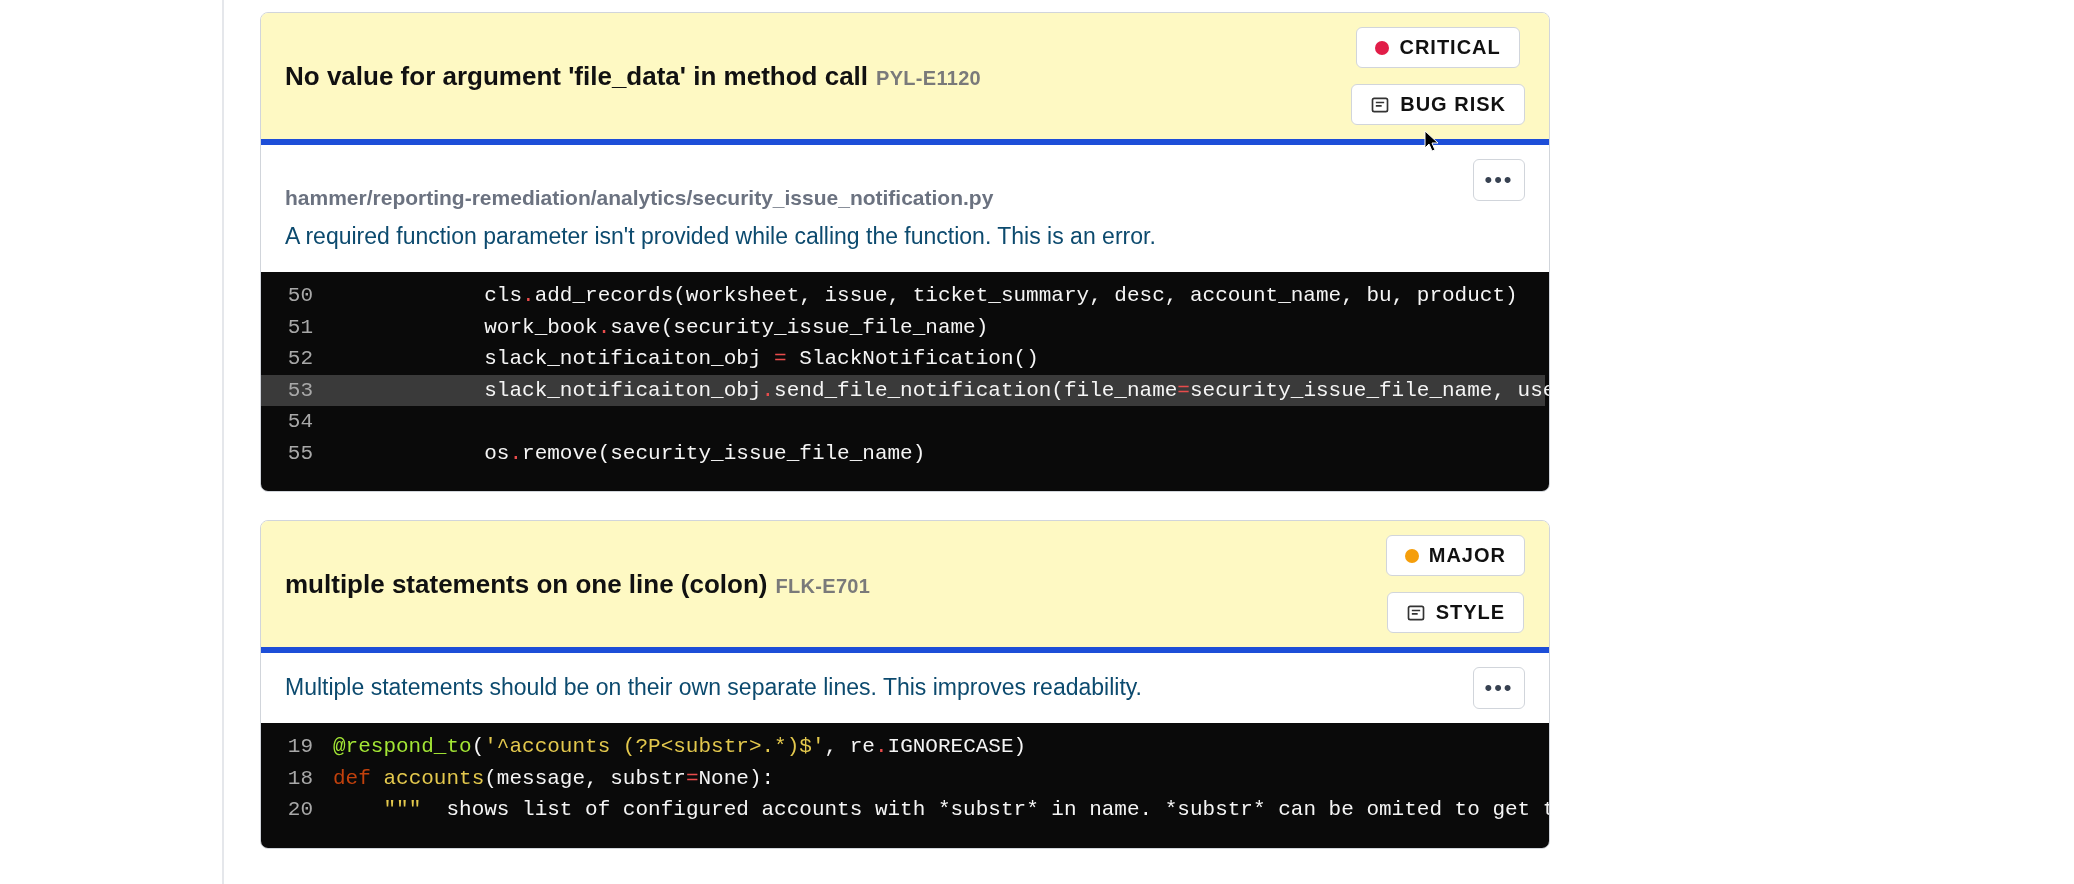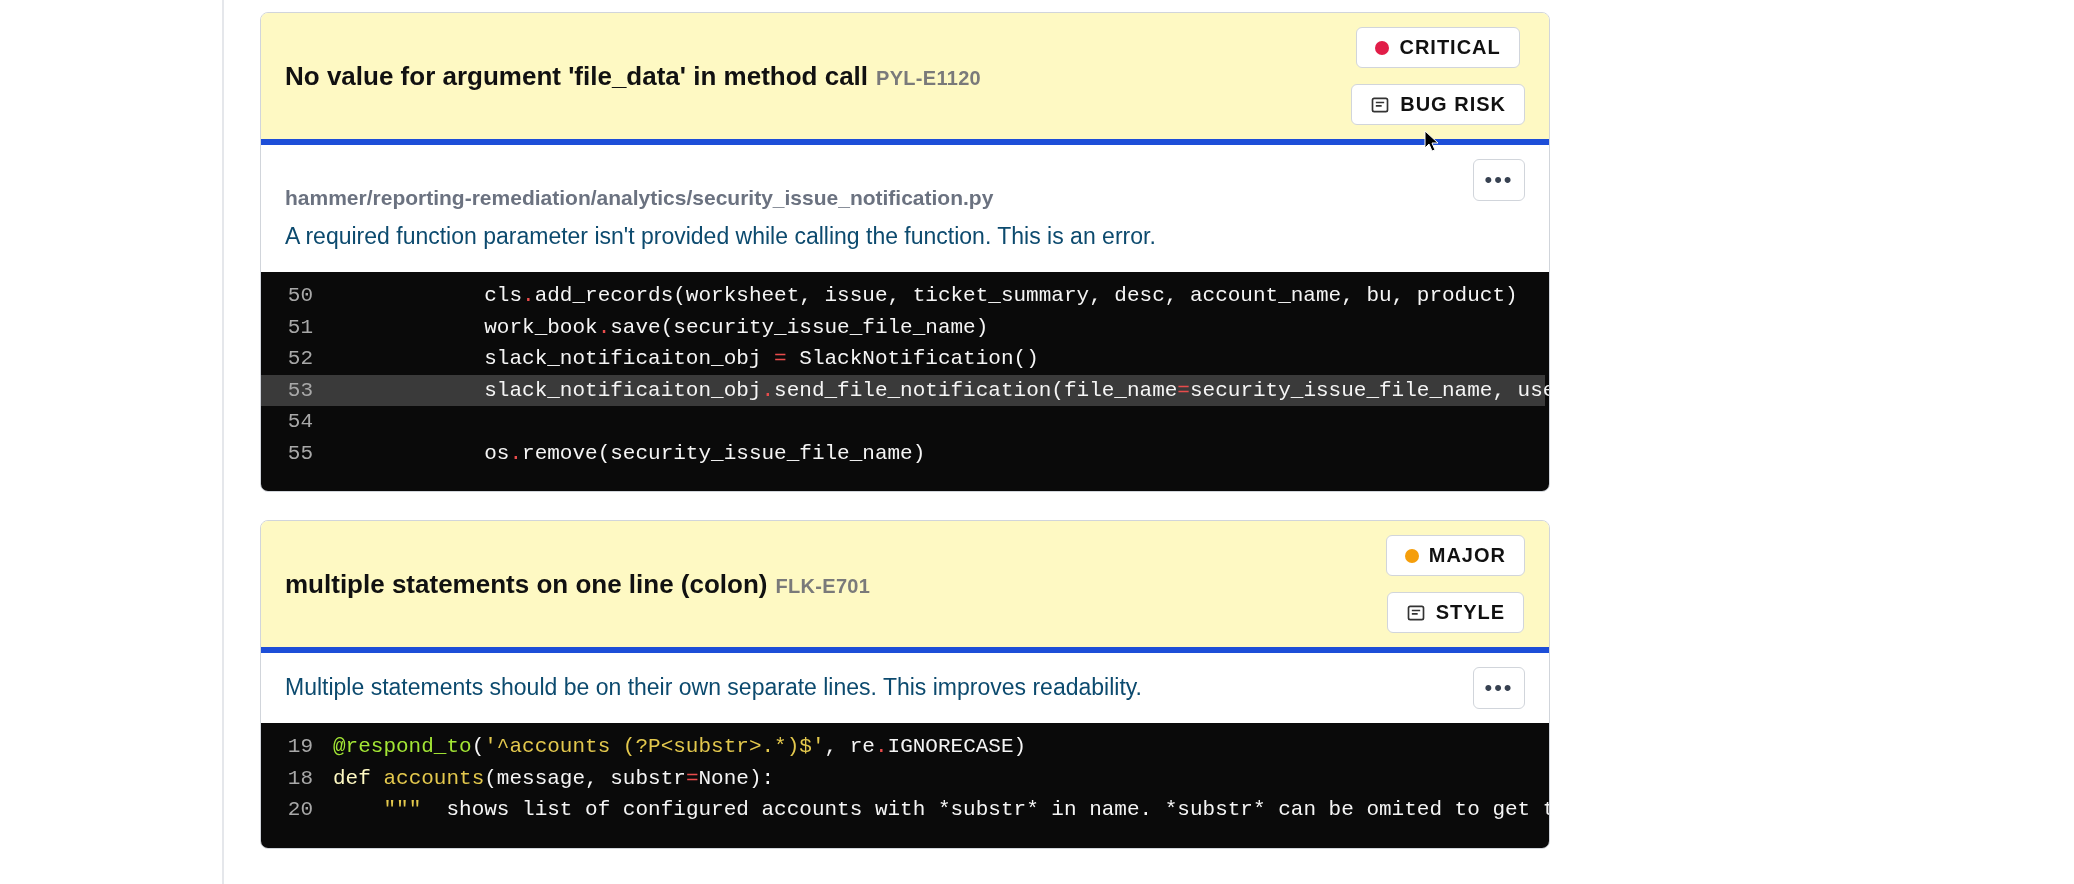--- a/index.html
+++ b/index.html
@@ -135,21 +135,21 @@
     text-align: right;
     padding-right: 20px;
     color: #a8a8a8;
     user-select: none;
     flex-shrink: 0;
   }
   .code-content { color: #f5f5f5; padding-right: 20px; }
   .tok-punct    { color: #e84c4c; }
   .tok-op       { color: #e84c4c; }
   .tok-decor    { color: #a3e635; }
-  .tok-kw       { color: #fef9c3; }
+  .tok-kw       { color: #c2410c; }
   .tok-fn       { color: #e3c84d; }
   .tok-str      { color: #e3c84d; }
 
   .cursor {
     position: absolute;
     width: 16px;
     height: 24px;
     pointer-events: none;
   }
 </style>

